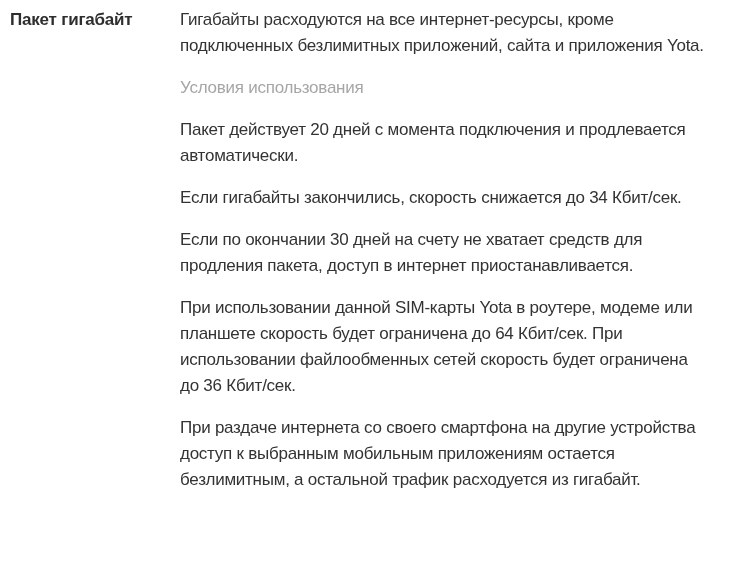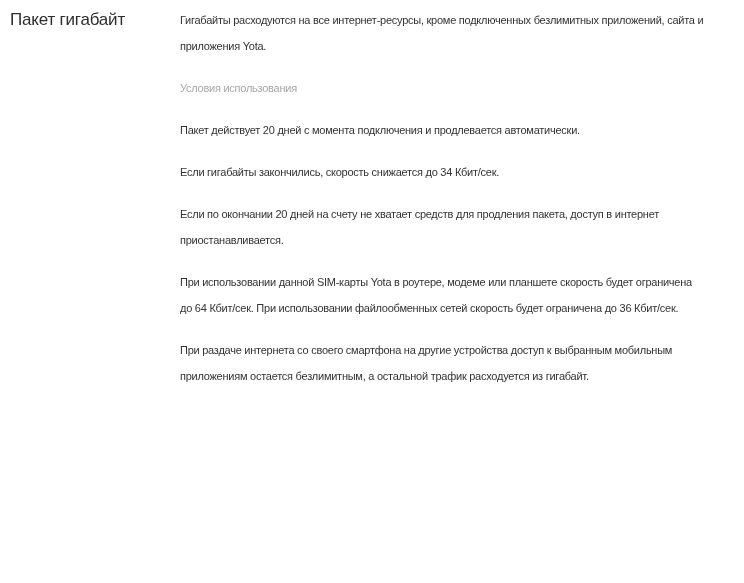--- a/index.html
+++ b/index.html
@@ -24,49 +24,49 @@
     display: flex;
     align-items: flex-start;
     padding: 7px 14px 0 10px;
   }
   .label-col {
     flex: 0 0 170px;
     width: 170px;
   }
   .row-label {
     font-size: 17px;
-    font-weight: 400;
+    font-weight: 700;
     line-height: 26px;
     letter-spacing: -0.2px;
     color: var(--label);
   }
   .content-col {
     width: 524px;
     max-width: 524px;
   }
   .para {
     margin: 0 0 16px 0;
-    font-size: 11px;
+    font-size: 17px;
     line-height: 26px;
     letter-spacing: -0.25px;
     color: var(--text);
   }
   .terms-heading {
     color: var(--muted);
   }
 </style>
 </head>
 <body>
 
 <div class="section">
   <div class="label-col">
     <div class="row-label">Пакет гигабайт</div>
   </div>
   <div class="content-col">
     <p class="para">Гигабайты расходуются на все интернет-ресурсы, кроме подключенных безлимитных приложений, сайта и приложения Yota.</p>
     <p class="para terms-heading">Условия использования</p>
     <p class="para">Пакет действует 20 дней с момента подключения и продлевается автоматически.</p>
     <p class="para">Если гигабайты закончились, скорость снижается до 34 Кбит/сек.</p>
-    <p class="para">Если по окончании 20 дней на счету не хватает средств для продления пакета, доступ в интернет приостанавливается.</p>
+    <p class="para">Если по окончании 30 дней на счету не хватает средств для продления пакета, доступ в интернет приостанавливается.</p>
     <p class="para">При использовании данной SIM-карты Yota в роутере, модеме или планшете скорость будет ограничена до 64 Кбит/сек. При использовании файлообменных сетей скорость будет ограничена до 36 Кбит/сек.</p>
     <p class="para">При раздаче интернета со своего смартфона на другие устройства доступ к выбранным мобильным приложениям остается безлимитным, а остальной трафик расходуется из гигабайт.</p>
   </div>
 </div>
 
 </body></html>

